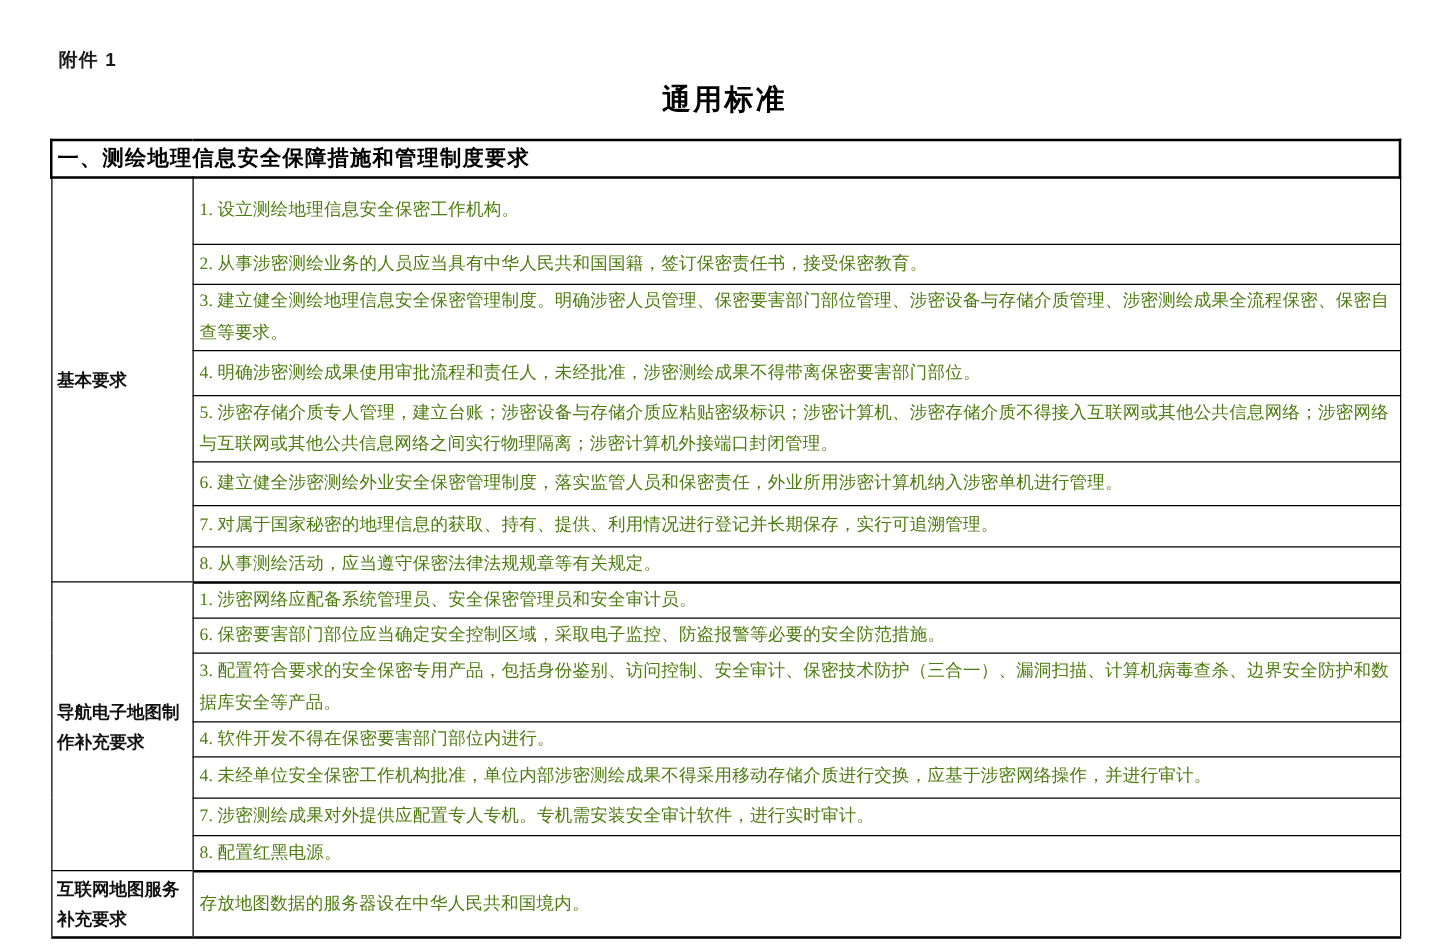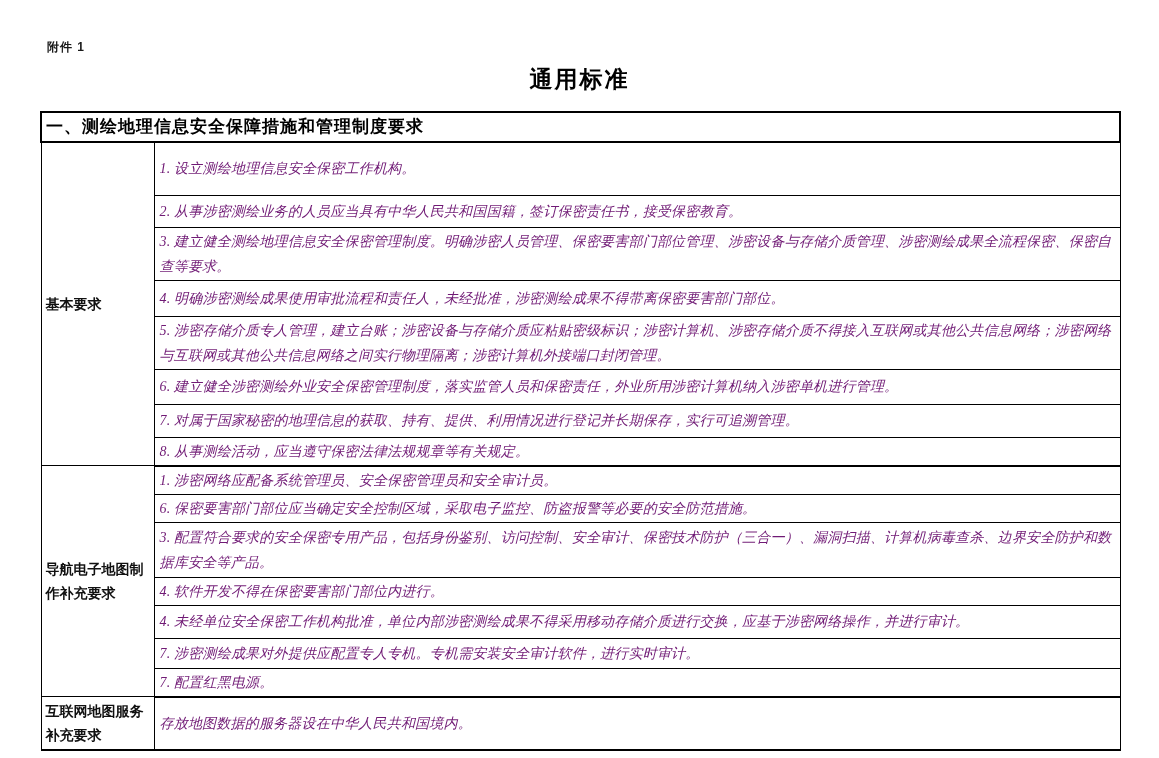--- a/index.html
+++ b/index.html
@@ -15,21 +15,21 @@
     height: 758px;
     background: #ffffff;
     overflow: hidden;
   }
   .attachment {
     position: absolute;
     left: 47px;
     top: 39px;
     font-family: "Liberation Sans", "DejaVu Sans", sans-serif;
     font-weight: 600;
-    font-size: 12px;
+    font-size: 15px;
     color: #1a1a1a;
     letter-spacing: 1px;
   }
   .doc-title {
     position: absolute;
     left: 0;
     top: 64px;
     width: 100%;
     text-align: center;
     font-size: 23px;
@@ -68,24 +68,23 @@
     line-height: 24px;
     color: #111;
     padding: 2px 4px;
     border-left: 2px solid #000;
     border-right: 1px solid #000;
   }
   td.req-cell {
     font-size: 14px;
     line-height: 25px;
     letter-spacing: 0.2px;
-    color: #701a75;
+    color: #4d7c0f;
     padding: 1px 8px 1px 5px;
     border-right: 2px solid #000;
-    font-style: italic;
   }
   tr.section-end td { border-bottom: 2px solid #000; }
   tr.table-end td  { border-bottom: 2px solid #000; }
 </style>
 </head>
 <body>
 
 <div class="page">
 
   <div class="attachment">附件 1</div>
@@ -142,21 +141,21 @@
     <tr style="height:27px">
           <td class="req-cell">4. 软件开发不得在保密要害部门部位内进行。</td>
         </tr>
     <tr style="height:33px">
           <td class="req-cell">4. 未经单位安全保密工作机构批准，单位内部涉密测绘成果不得采用移动存储介质进行交换，应基于涉密网络操作，并进行审计。</td>
         </tr>
     <tr style="height:30px">
           <td class="req-cell">7. 涉密测绘成果对外提供应配置专人专机。专机需安装安全审计软件，进行实时审计。</td>
         </tr>
     <tr style="height:21px" class="section-end">
-          <td class="req-cell">7. 配置红黑电源。</td>
+          <td class="req-cell">8. 配置红黑电源。</td>
         </tr>
 
     <tr style="height:46px" class="table-end">
       <td class="label-cell">互联网地图服务补充要求</td>
       <td class="req-cell">存放地图数据的服务器设在中华人民共和国境内。</td>
     </tr>
   </tbody>
     </table>
 
 </div>

